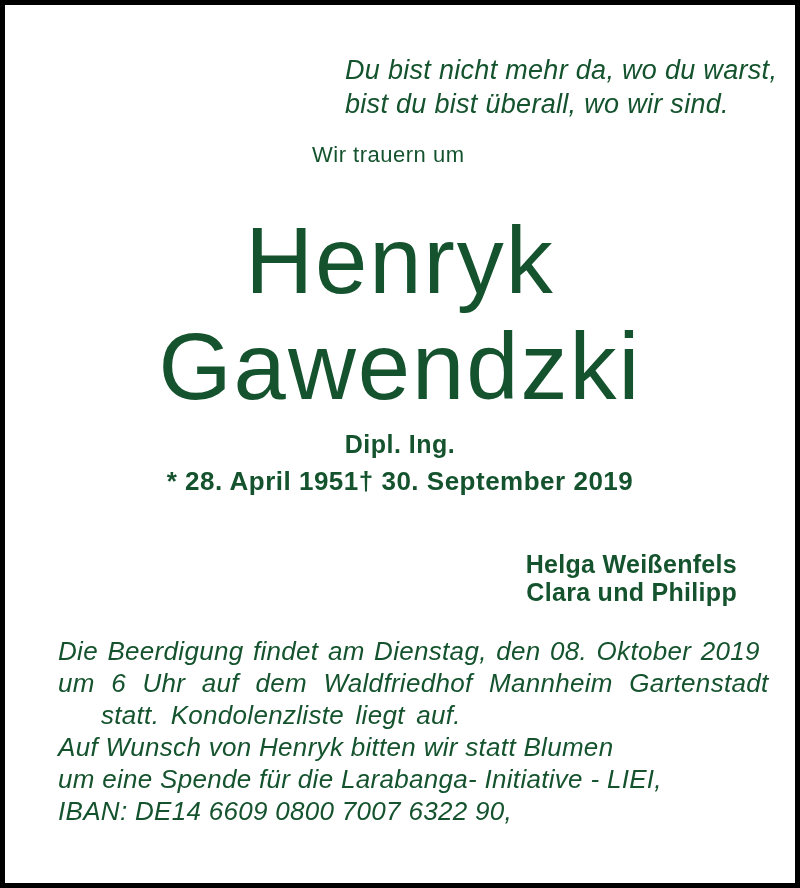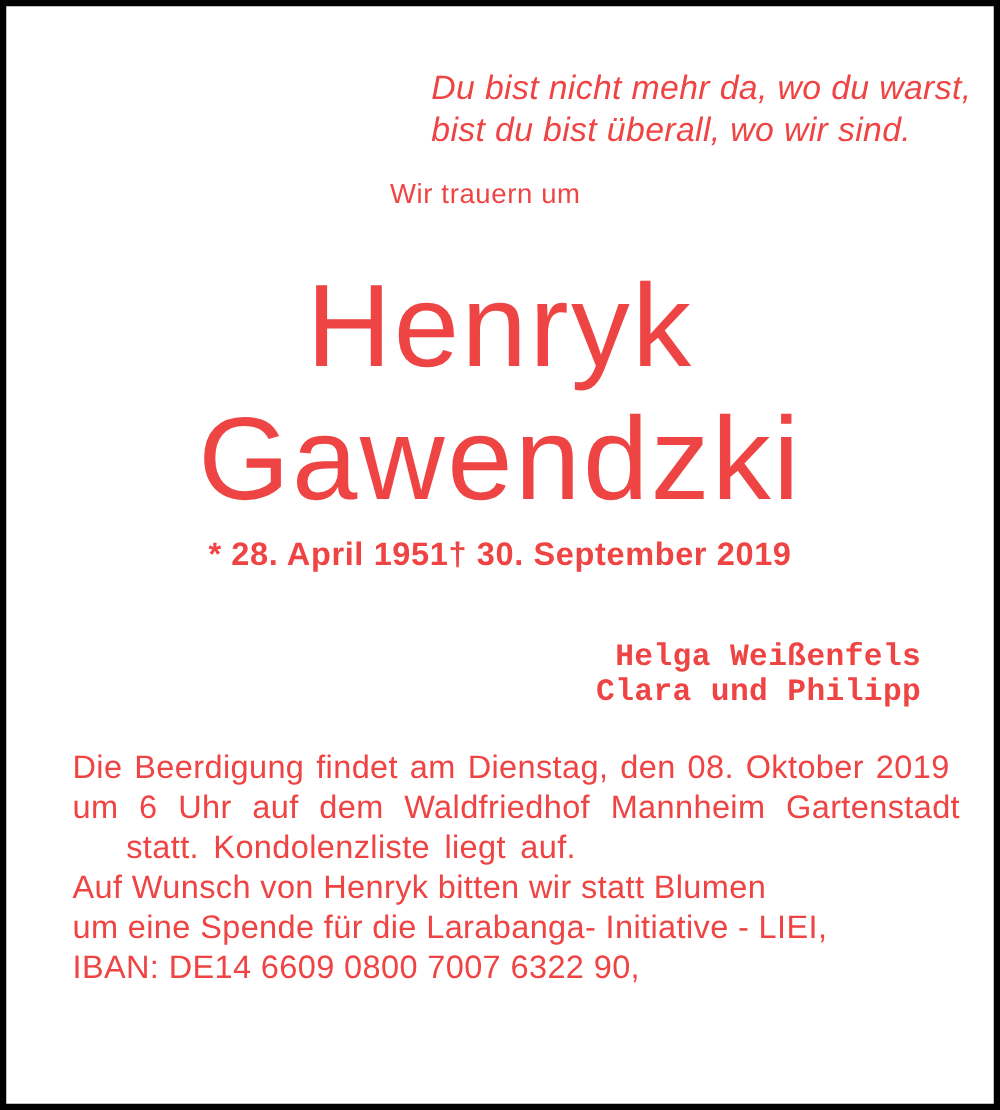--- a/index.html
+++ b/index.html
@@ -7,21 +7,21 @@
     padding: 0;
     background: #ffffff;
   }
   .card {
     position: relative;
     width: 800px;
     height: 888px;
     box-sizing: border-box;
     border: 5px solid #000000;
     background: #ffffff;
-    color: #ef4444;
+    color: #14532d;
     font-family: "Liberation Sans", sans-serif;
     overflow: hidden;
   }
   
   .quote {
     margin: 48px 0 0 340px;
     font-style: italic;
     font-size: 27px;
     line-height: 34px;
     letter-spacing: 0.3px;
@@ -67,30 +67,29 @@
   }
   
   .mourners {
     margin-top: 54px;
     text-align: right;
     padding-right: 58px;
     font-size: 25px;
     line-height: 28px;
     font-weight: 700;
     letter-spacing: 0.3px;
-    font-family: Liberation Mono, monospace;
   }
   
   .funeral {
     margin: 29px 0 0 53px;
     font-size: 26px;
     line-height: 32px;
     letter-spacing: 0.3px;
   }
-  .funeral .line { white-space: nowrap; }
+  .funeral .line { white-space: nowrap; font-style: italic; }
   .ws2 { word-spacing: 2px; }
   .ws9 { word-spacing: 9px; }
   .ws4 { word-spacing: 4px; margin-left: 43px; }
 </style>
 </head>
 <body>
 
 <div class="card">
 
   <div class="quote">
@@ -98,20 +97,21 @@
     <div>bist du bist überall, wo wir sind.</div>
   </div>
 
   <div class="intro">Wir trauern um</div>
 
   <div class="name">
     <div>Henryk</div>
     <div>Gawendzki</div>
   </div>
 
+  <div class="title">Dipl. Ing.</div>
 
   <div class="dates">
     <span>* 28. April 1951</span>
     <span>† 30. September 2019</span>
   </div>
 
   <div class="mourners">
     <div>Helga Weißenfels</div>
     <div>Clara und Philipp</div>
   </div>

